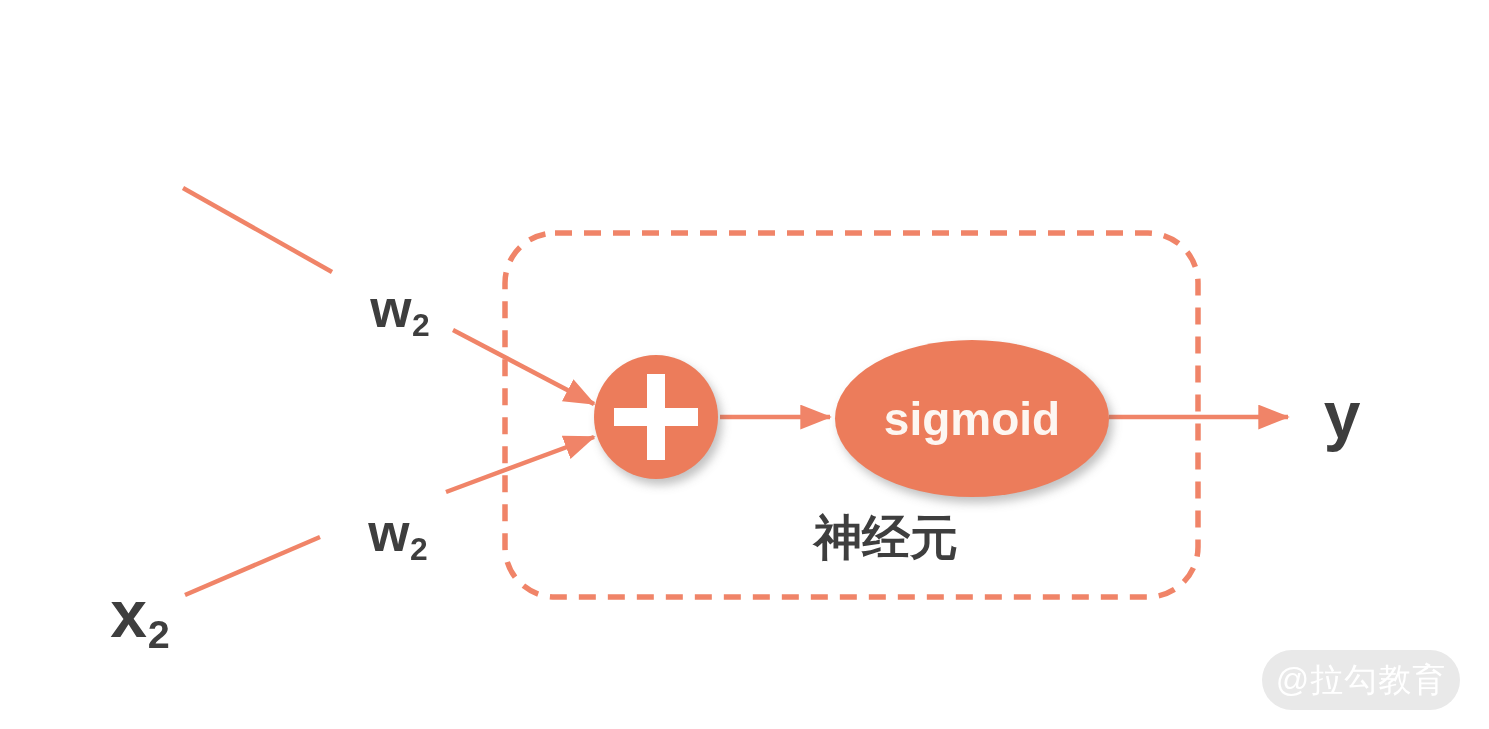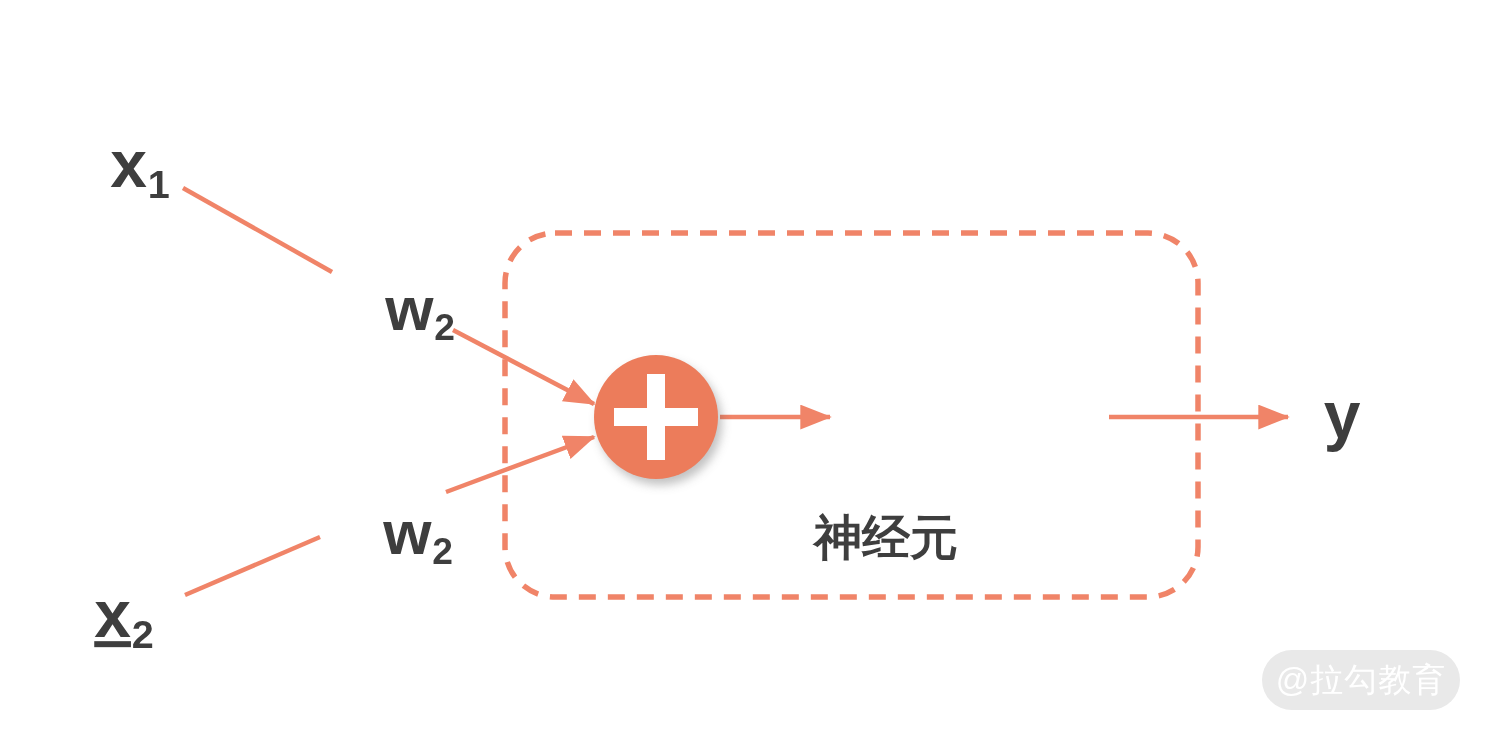--- a/index.html
+++ b/index.html
@@ -19,21 +19,21 @@
   }
   .label {
     position: absolute;
     color: #3e3e3e;
     font-weight: 600;
     white-space: nowrap;
     transform: translate(-50%, -50%);
     line-height: 1;
   }
   .io-label  { font-size: 66px; }
-  .w-label   { font-size: 62px; margin-left: 20px; }
+  .w-label   { font-size: 53px; }
   .sub {
     font-size: 0.6em;
     vertical-align: -0.28em;
     margin-left: 0.02em;
   }
   .sum-node {
     position: absolute;
     left: 594px; top: 355px;
     width: 124px; height: 124px;
     background: #ec7c5b;
@@ -107,35 +107,37 @@
 
     <line x1="185" y1="595" x2="320" y2="537" stroke="#f08468" stroke-width="4.5"></line>
 
     <line x1="446" y1="492" x2="594" y2="437" stroke="#f08468" stroke-width="4.5" marker-end="url(#arrow)"></line>
 
     <line x1="720" y1="417" x2="830" y2="417" stroke="#f08468" stroke-width="4.5" marker-end="url(#arrow)"></line>
 
     <line x1="1109" y1="417" x2="1288" y2="417" stroke="#f08468" stroke-width="4.5" marker-end="url(#arrow)"></line>
   </svg>
 
-  <div class="label io-label" style="left:140px; top:168px;"><span>x</span><span class="sub">1</span></div>
 
-  <div class="label io-label" style="left:124px; top:618px;text-decoration:underline;"><span>x</span><span class="sub">2</span></div>
+  <div class="label io-label" style="left:140px; top:618px;"><span>x</span><span class="sub">2</span></div>
 
   <div class="label w-label" style="left:400px; top:312px;"><span>w</span><span class="sub">2</span></div>
 
   <div class="label w-label" style="left:398px; top:536px;"><span>w</span><span class="sub">2</span></div>
 
   <div class="sum-node">
     <span class="plus-icon">
       <span class="bar-h"></span>
       <span class="bar-v"></span>
     </span>
   </div>
 
+  <div class="activation-node">
+    <span>sigmoid</span>
+  </div>
 
   <div class="box-label">神经元</div>
 
   <div class="label io-label" style="left:1342px; top:415px;"><span>y</span></div>
 
   <div class="watermark">@拉勾教育</div>
 
 </div>
 
 </body></html>

